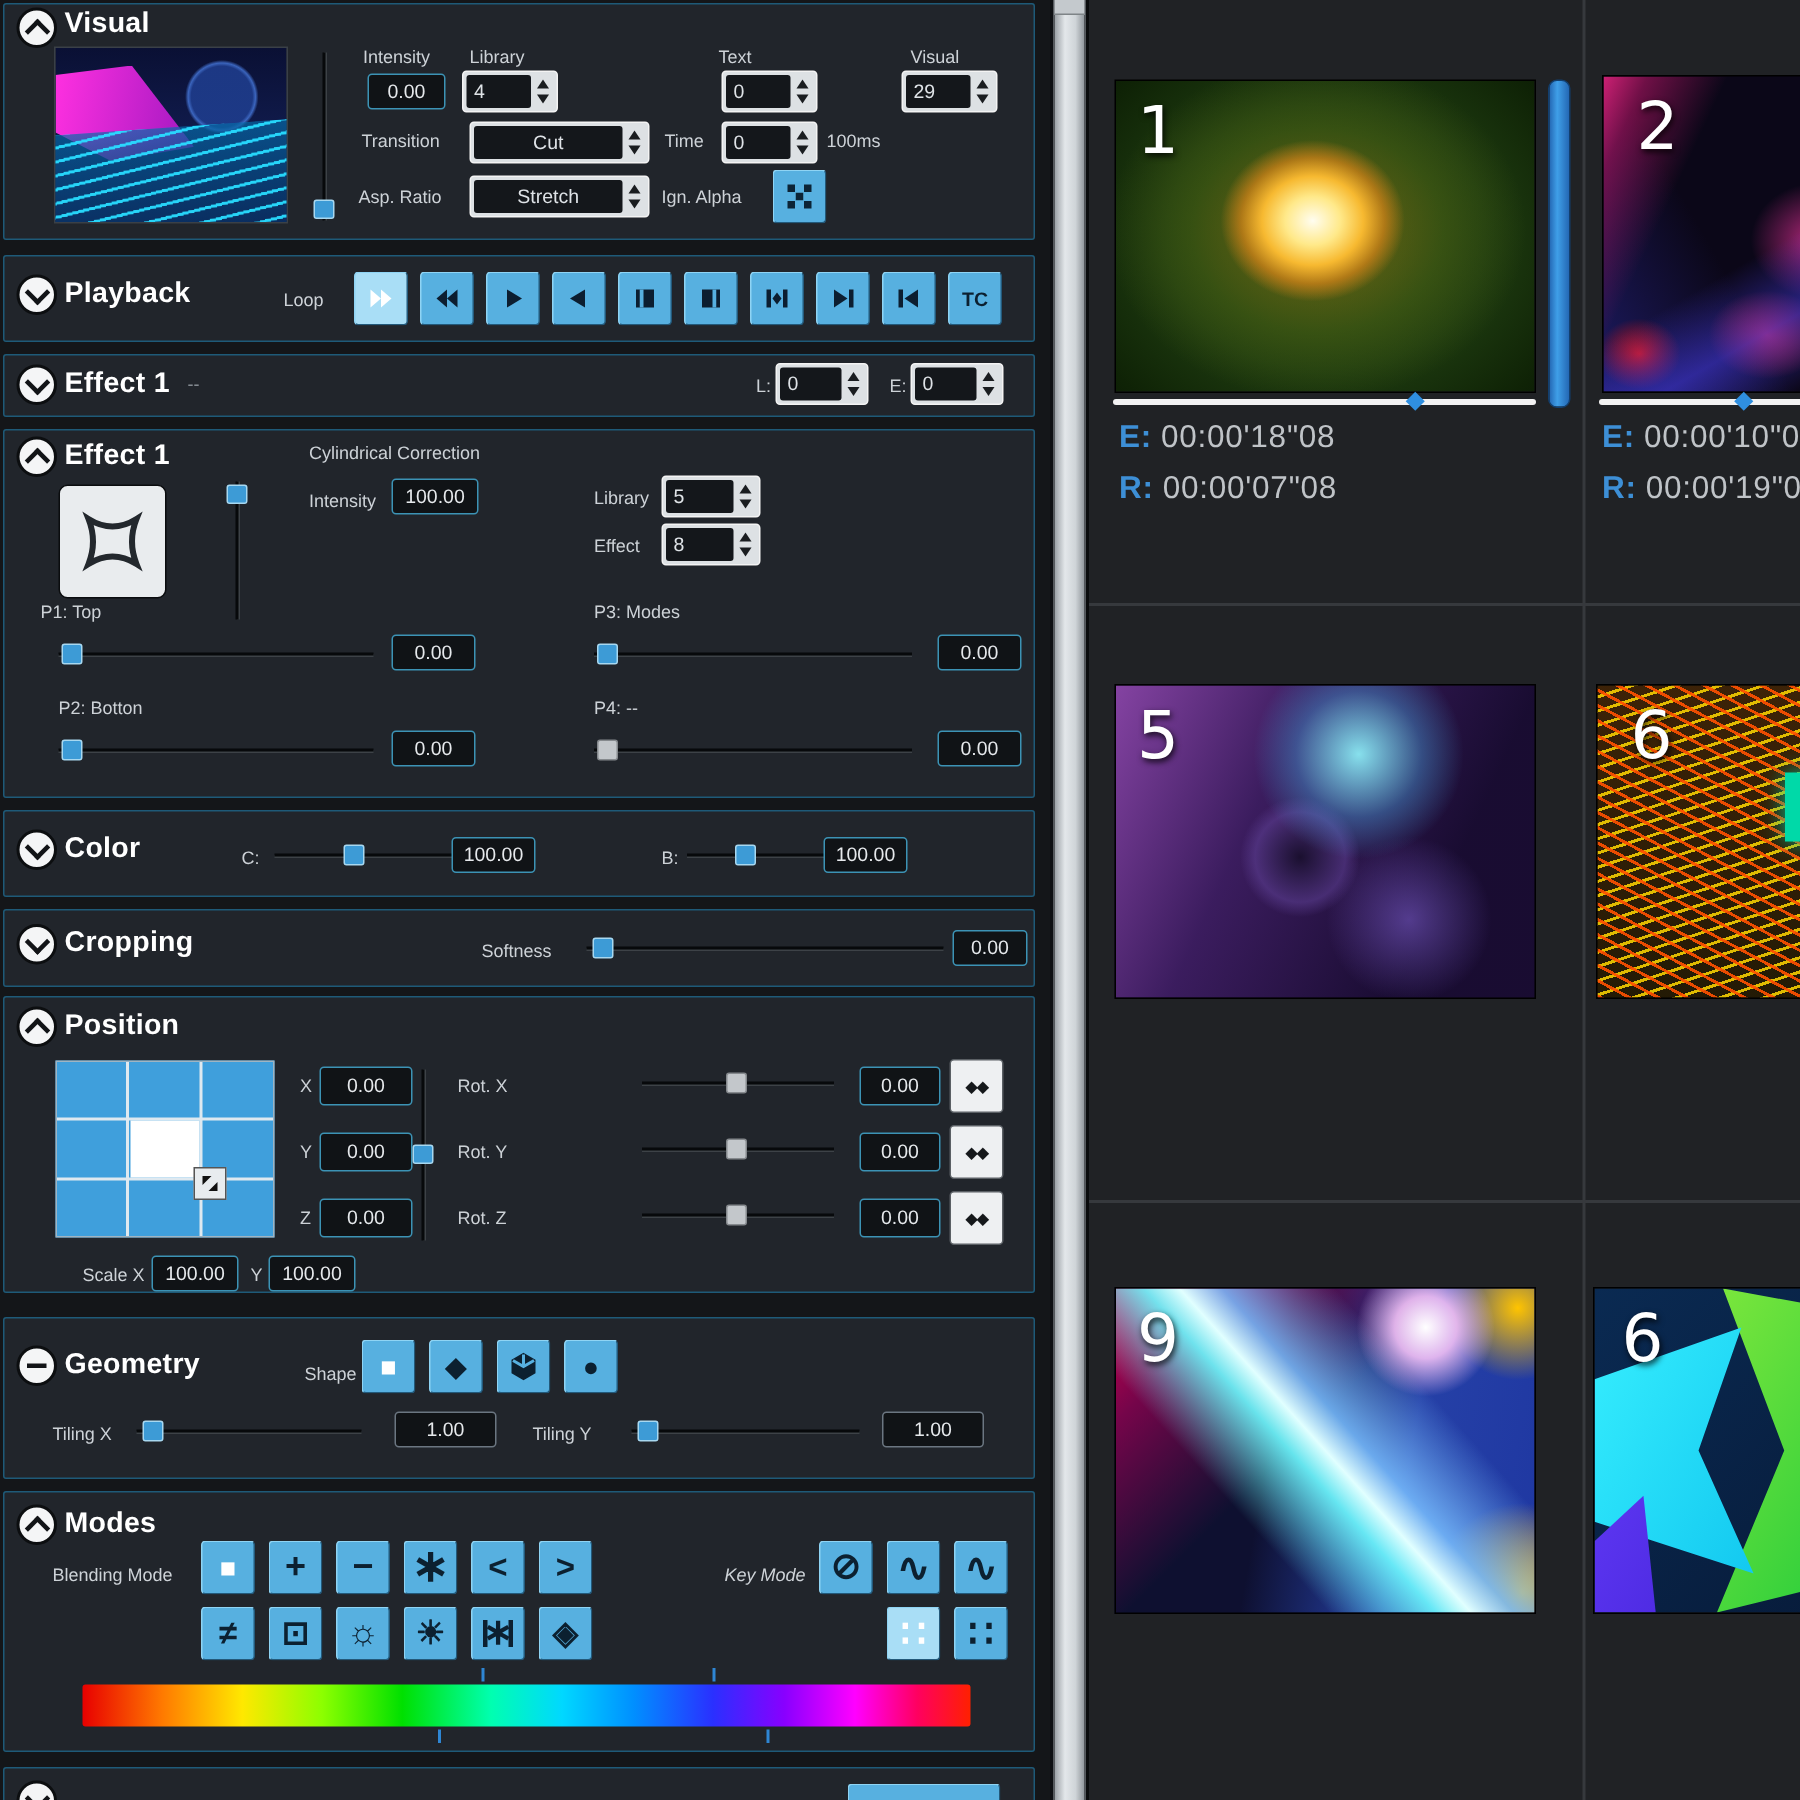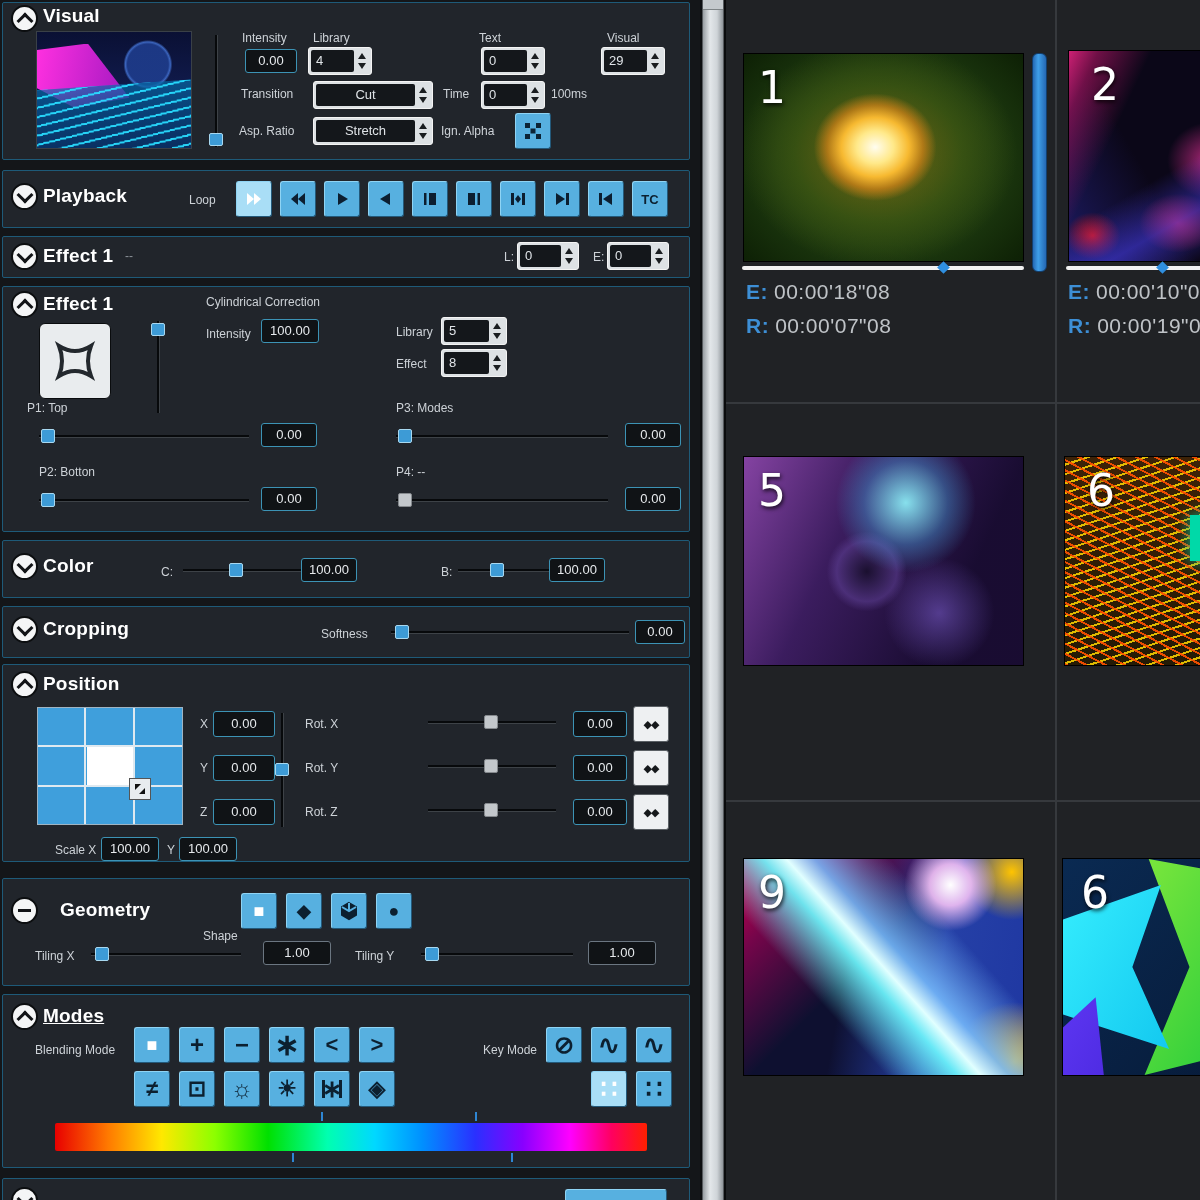--- a/index.html
+++ b/index.html
@@ -435,22 +435,22 @@
     <span class="lbl" style="left:52px;top:178px;">Scale X</span>
     <div class="valbox" style="left:98px;top:172px;width:58px;">100.00</div>
     <span class="lbl" style="left:164px;top:178px;">Y</span>
     <div class="valbox" style="left:176px;top:172px;width:58px;">100.00</div>
   </div>
 
   <div class="sec" style="top:878px;height:108px;">
     <button class="circle" style="left:8px;top:18px;">
         <i class="bar-minus"></i>
       </button>
-    <span class="title" style="left:57px;top:20px;">Geometry</span>
-    <span class="lbl" style="left:200px;top:30px;margin-top:20px;">Shape</span>
+    <span class="title" style="left:40px;top:20px;">Geometry</span>
+    <span class="lbl" style="left:200px;top:30px;">Shape</span>
     <button class="sqbtn" style="left:238px;top:14px;font-size:18px;">
         <span class="glyph-white">■</span>
       </button>
     <button class="sqbtn" style="left:283px;top:14px;font-size:18px;">
         <span>◆</span>
       </button>
     <button class="sqbtn" style="left:328px;top:14px;">
       <svg width="20" height="20" viewBox="0 0 20 20">
         <g fill="none" stroke="#0c2030" stroke-width="2">
             <path d="M10 2 L17 6 L17 14 L10 18 L3 14 L3 6 Z" fill="#0c2030"></path>
@@ -470,21 +470,21 @@
     <div class="hslider" style="left:418px;top:68px;width:152px;">
         <i class="handle" style="left:4px;"></i>
       </div>
     <div class="valbox gray" style="left:585px;top:62px;width:68px;">1.00</div>
   </div>
 
   <div class="sec" style="top:994px;height:174px;">
     <button class="circle" style="left:8px;top:8px;">
         <i class="chev up"></i>
       </button>
-    <span class="title" style="left:40px;top:10px;text-decoration:underline;">Modes</span>
+    <span class="title" style="left:40px;top:10px;">Modes</span>
     <span class="lbl" style="left:32px;top:48px;">Blending Mode</span>
     <button class="sqbtn" style="left:131px;top:32px;font-size:18px;">
         <span class="glyph-white">■</span>
       </button>
     <button class="sqbtn" style="left:176px;top:32px;font-size:24px;">
         <span>+</span>
       </button>
     <button class="sqbtn" style="left:221px;top:32px;font-size:24px;">
         <span>−</span>
       </button>
@@ -508,21 +508,21 @@
       </button>
     <button class="sqbtn" style="left:266px;top:76px;font-size:22px;">
         <span>☀</span>
       </button>
     <button class="sqbtn icon-bars" style="left:311px;top:76px;font-size:24px;">
         <span>∗</span>
       </button>
     <button class="sqbtn" style="left:356px;top:76px;font-size:22px;">
         <span>◈</span>
       </button>
-    <span class="lbl" style="left:480px;top:48px;">Key Mode</span>
+    <span class="lbl" style="left:480px;top:48px;font-style:italic;">Key Mode</span>
     <button class="sqbtn" style="left:543px;top:32px;font-size:24px;">
         <span>⊘</span>
       </button>
     <button class="sqbtn" style="left:588px;top:32px;font-size:26px;">
         <span>∿</span>
       </button>
     <button class="sqbtn" style="left:633px;top:32px;font-size:26px;">
         <span>∿</span>
       </button>
     <button class="sqbtn sel" style="left:588px;top:76px;font-size:26px;">

